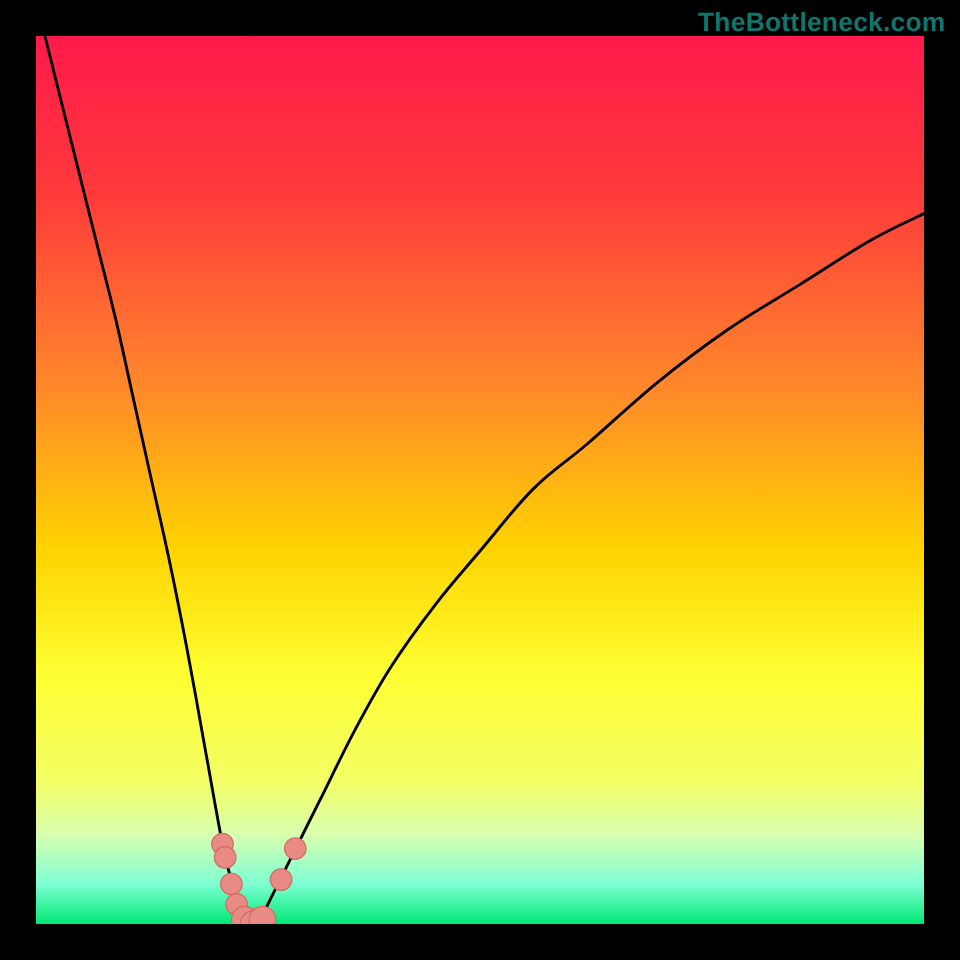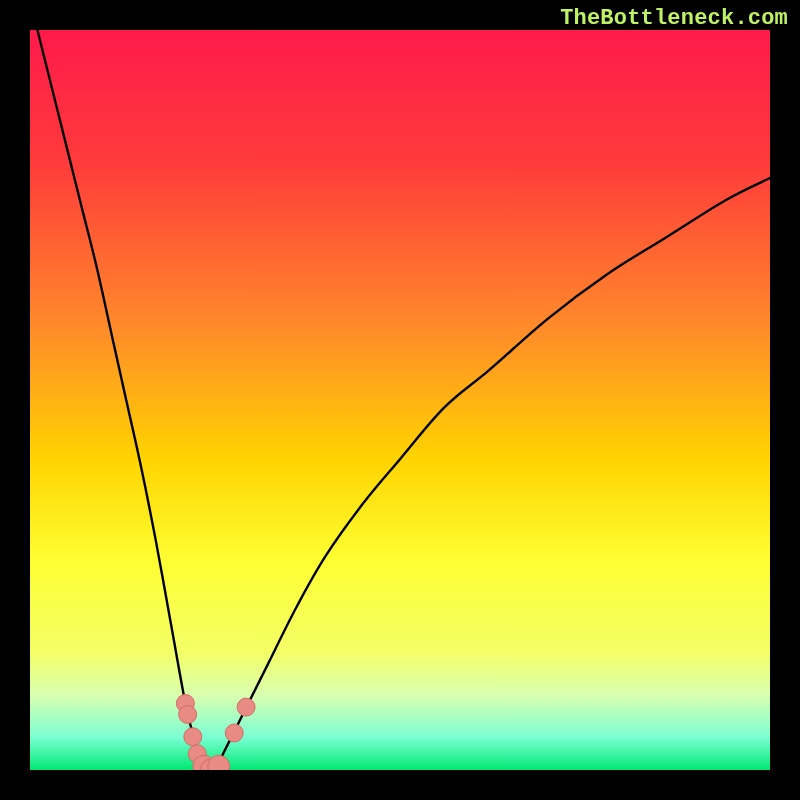--- a/index.html
+++ b/index.html
@@ -18,24 +18,23 @@
     width: 800px;
     height: 800px;
     background: #000;
   }
   .watermark {
     position: absolute;
     top: 6px;
     right: 12px;
     font-size: 22px;
     font-weight: 600;
-    color: #bef264;
+    color: #0f766e;
     letter-spacing: 0.2px;
     z-index: 5;
-    font-family: Liberation Mono, monospace;
   }
   svg.plot {
     position: absolute;
     left: 30px;
     top: 30px;
     width: 740px;
     height: 740px;
   }
 </style>
 </head>

